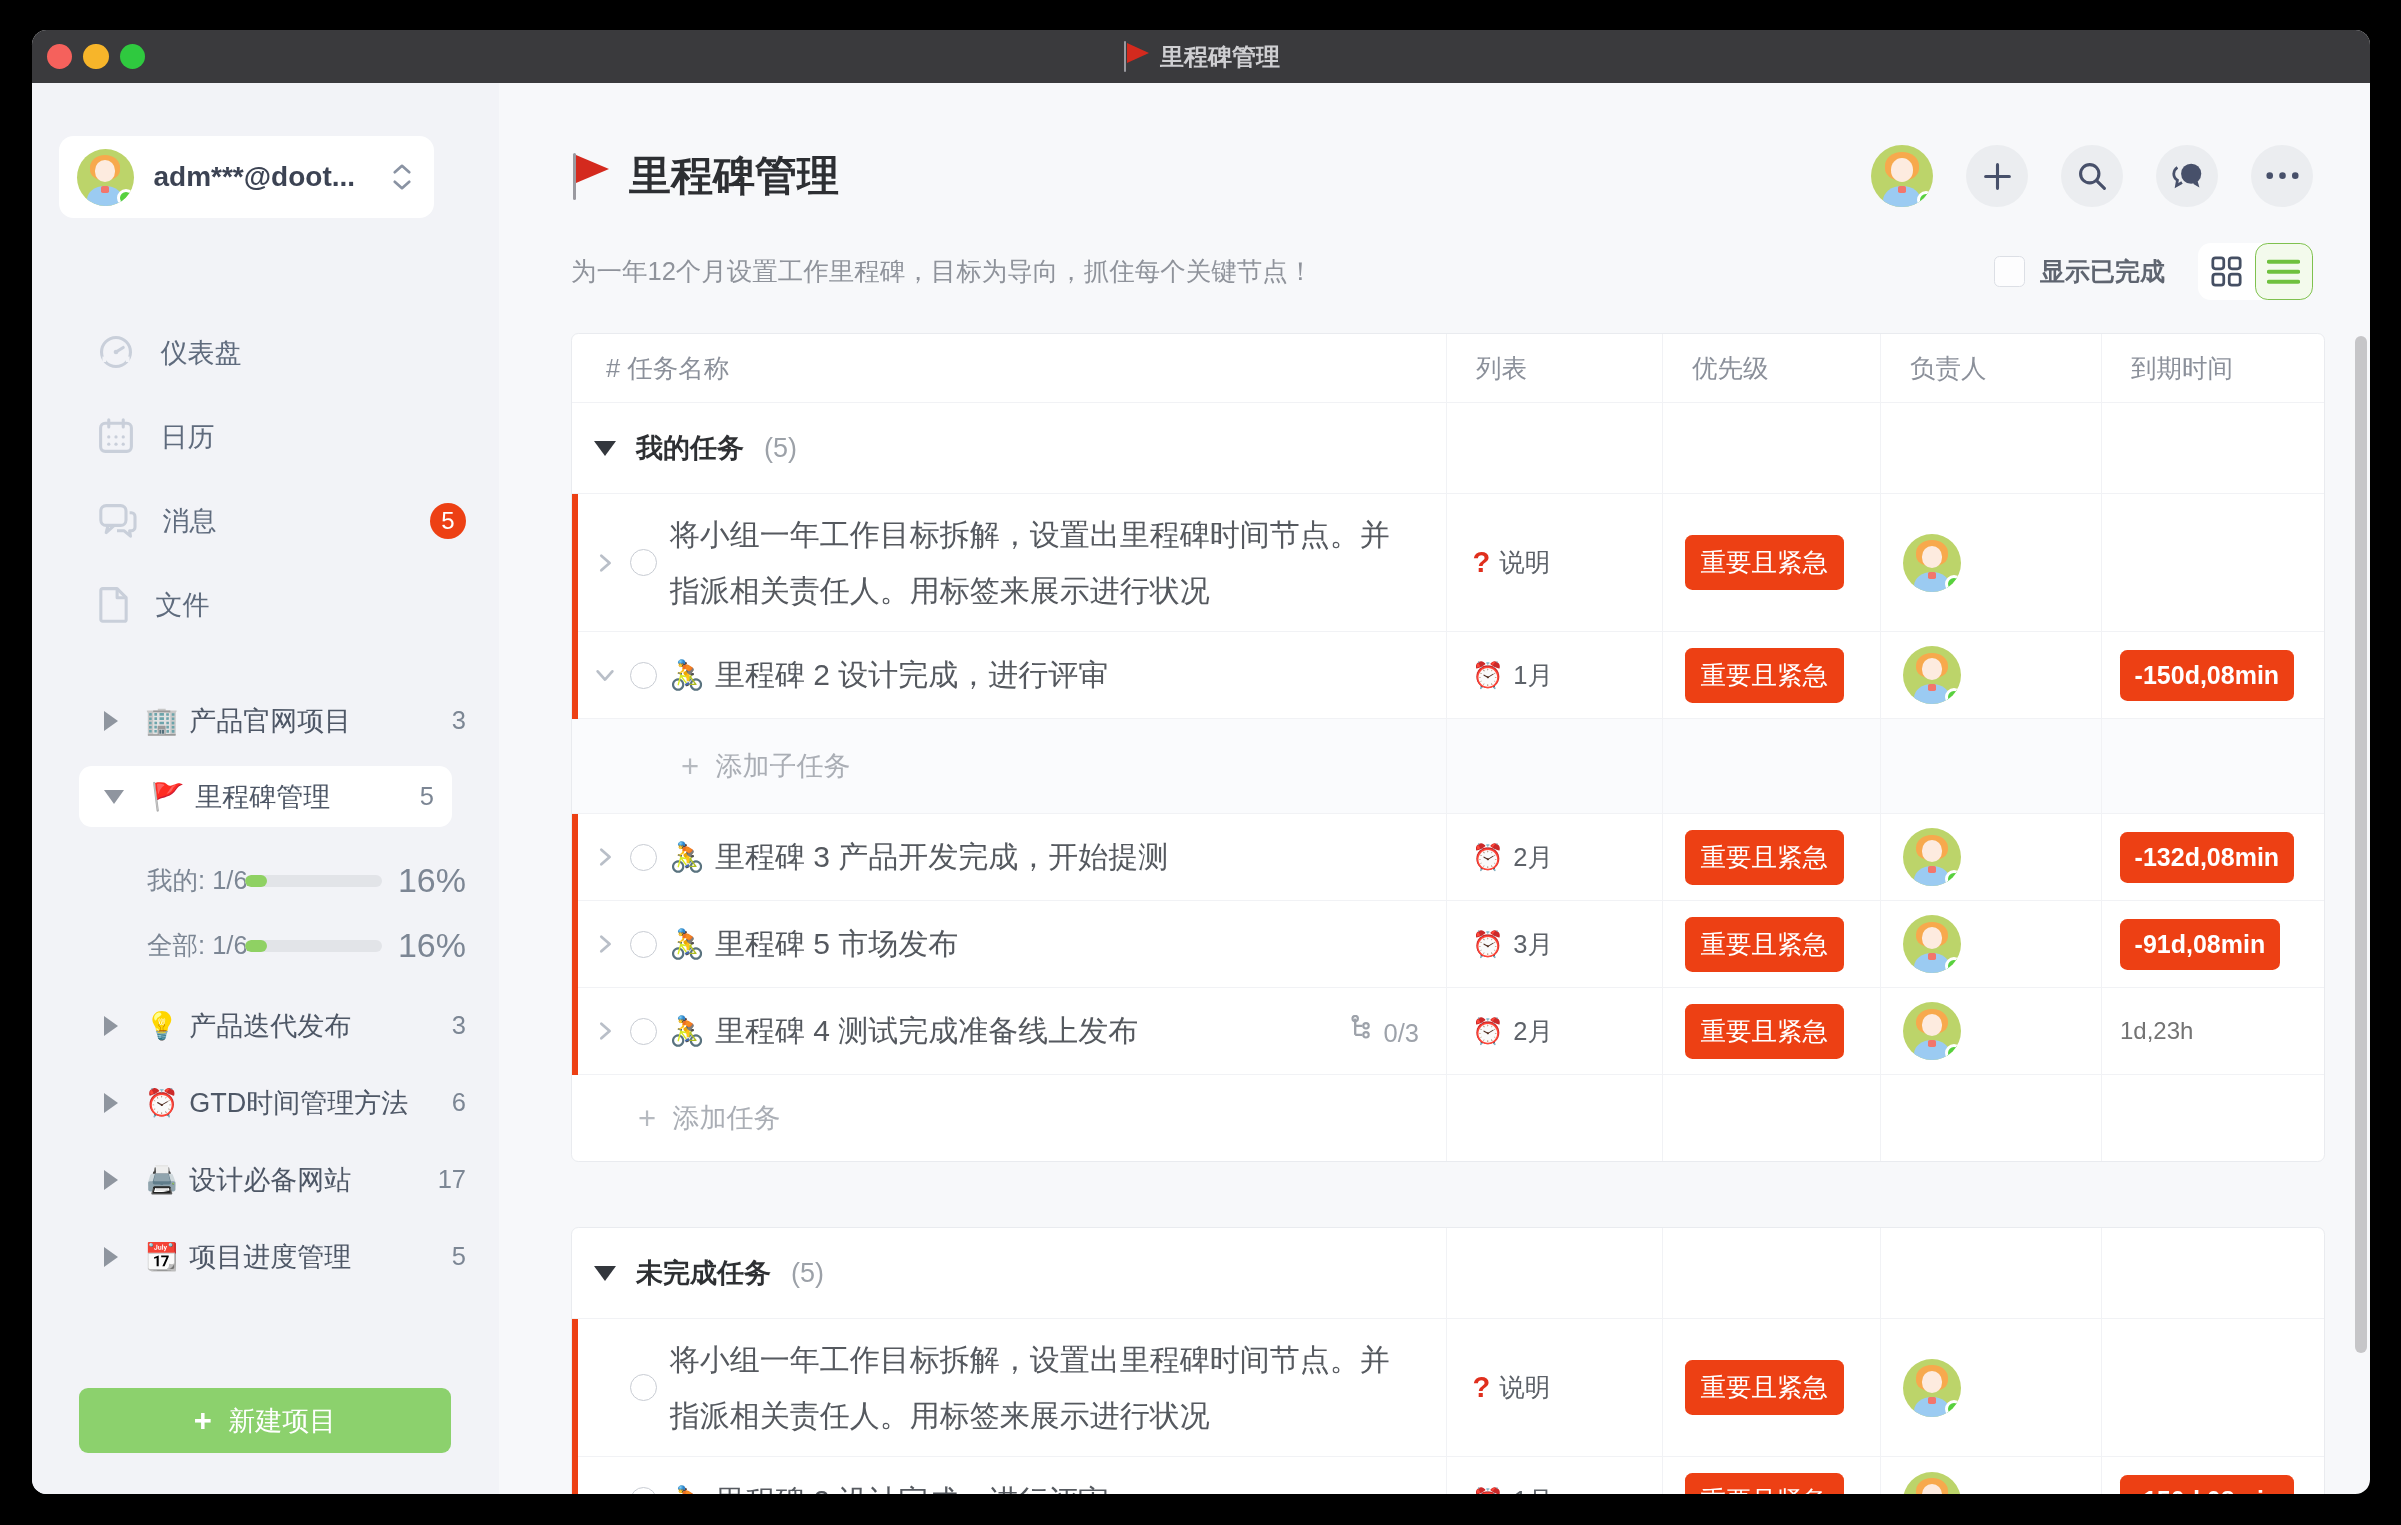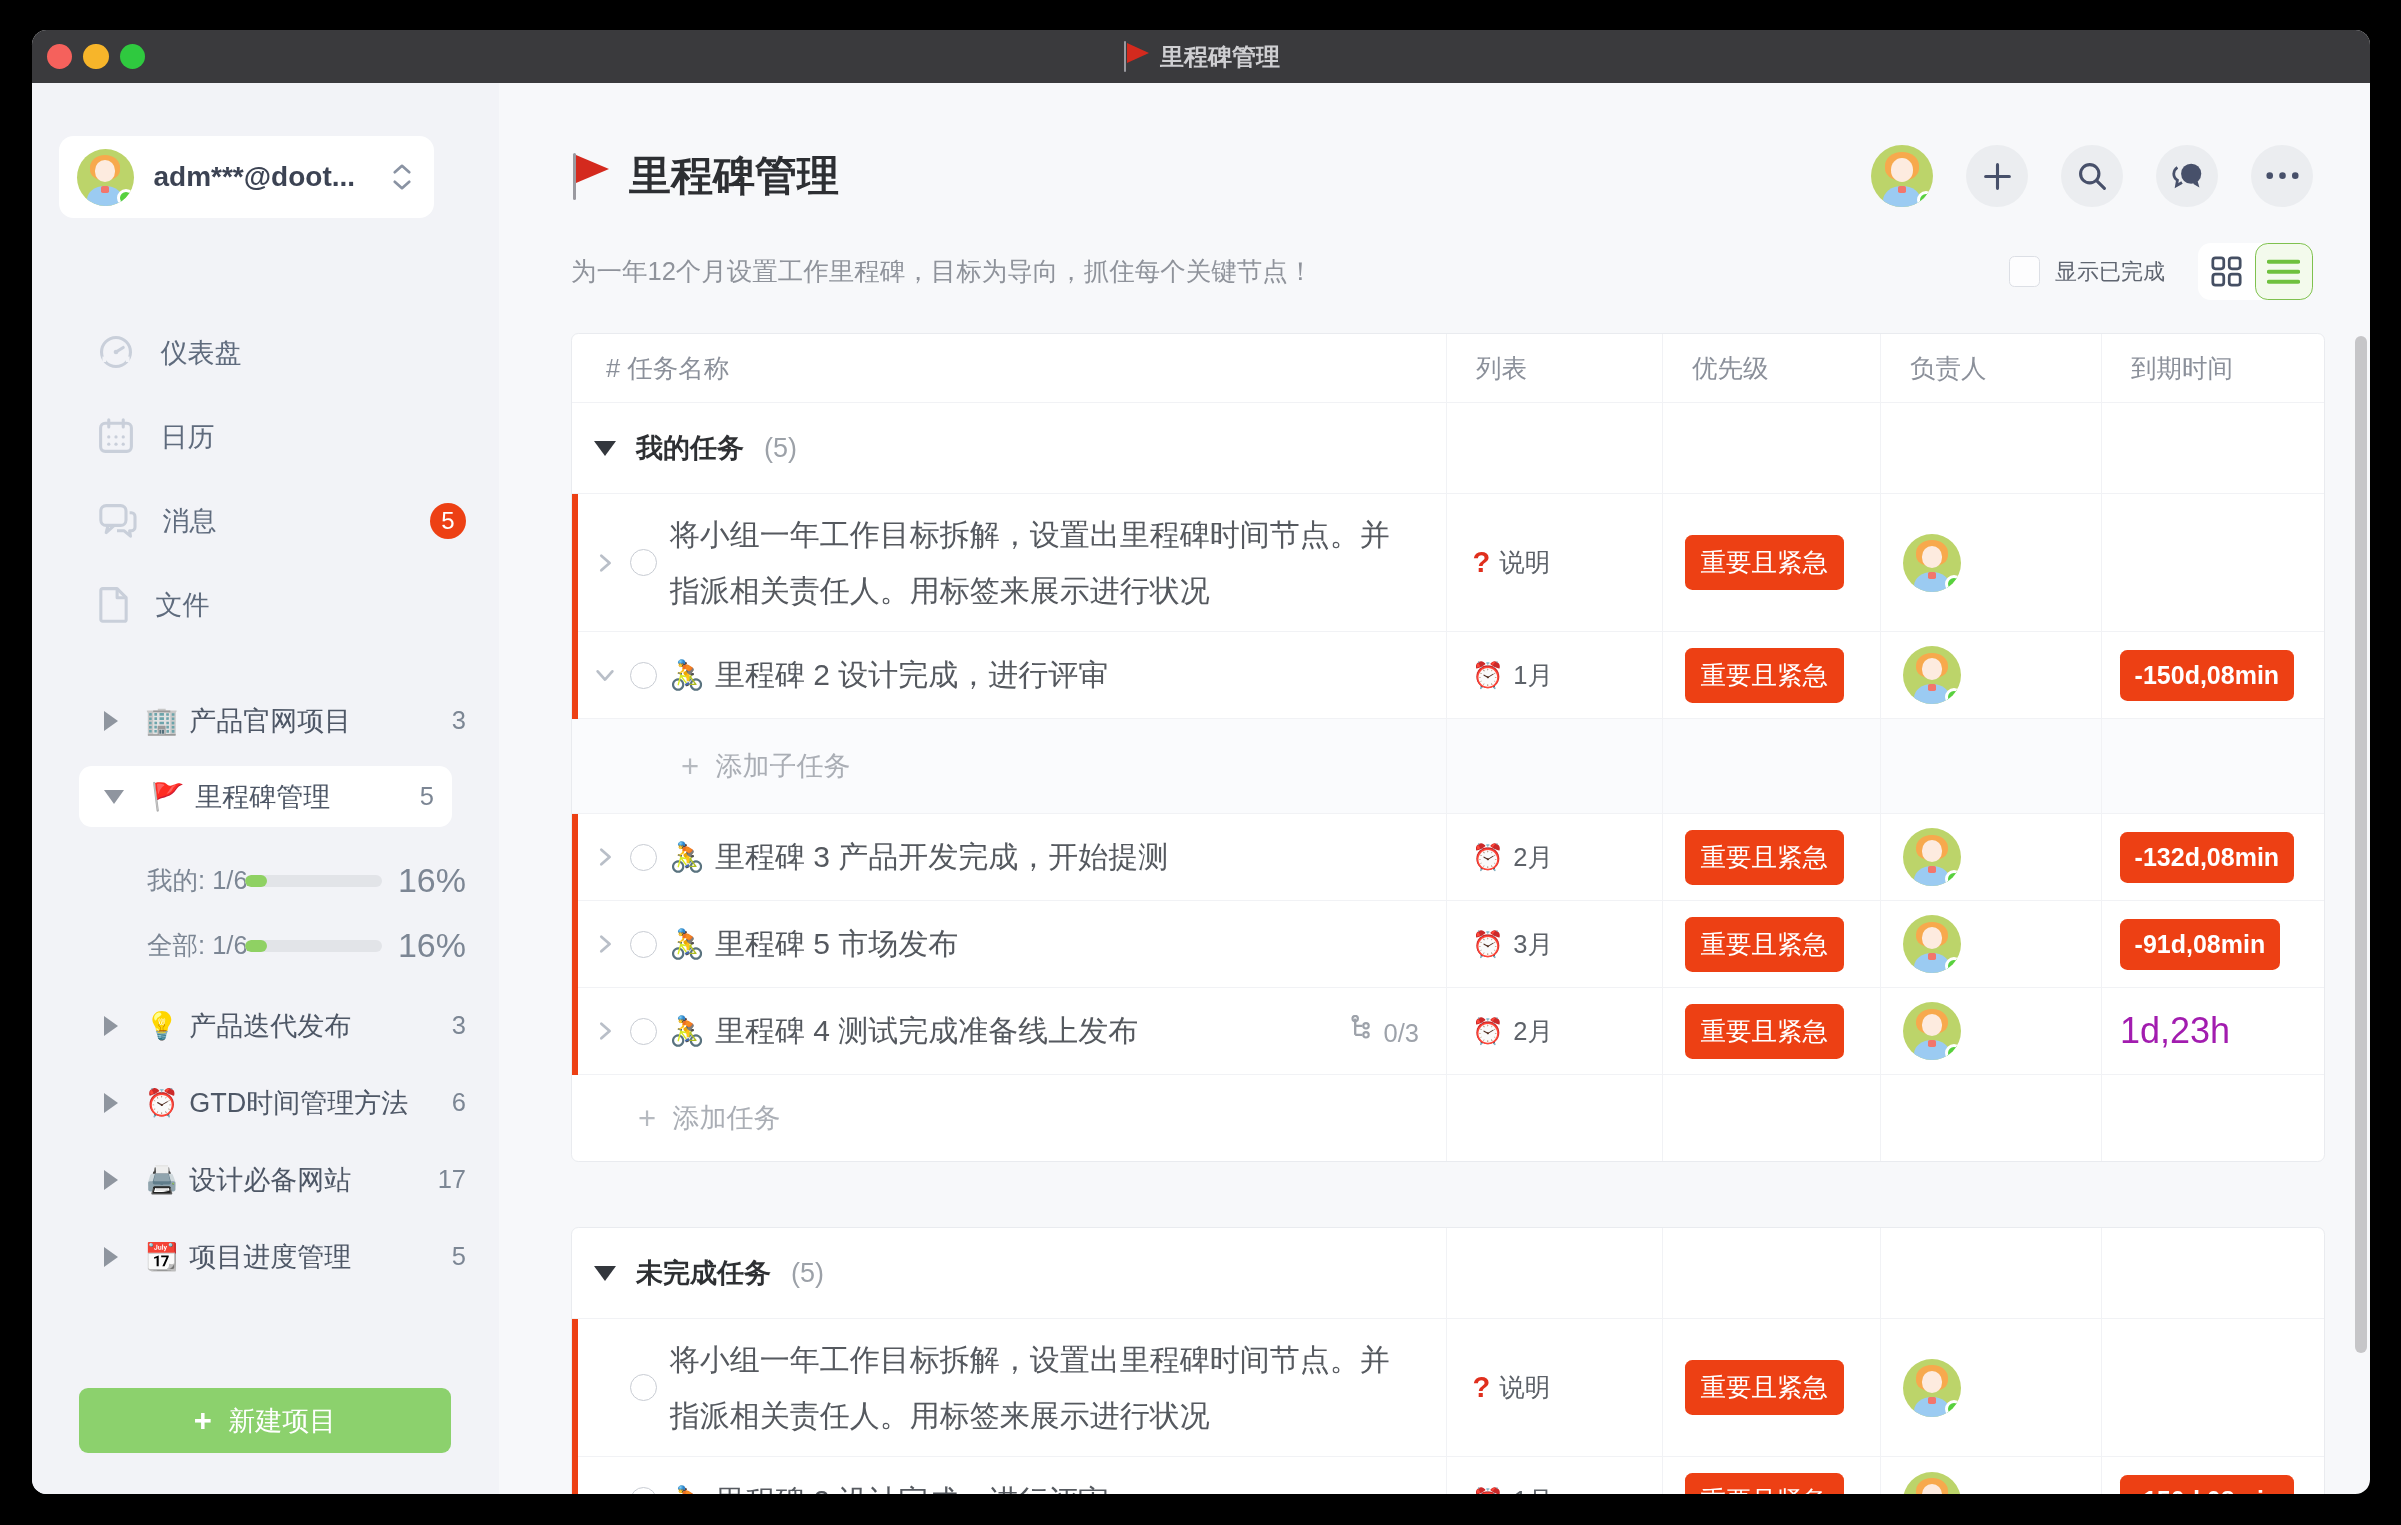--- a/index.html
+++ b/index.html
@@ -99,21 +99,21 @@
   .round-btn { width:62px; height:62px; border-radius:50%; background:#ebedf0; border:none;
                display:flex; align-items:center; justify-content:center; cursor:pointer;
                color:#47506a; }
   .header-avatar { width:62px; height:62px; }
 
   .sub-row { display:flex; align-items:center; margin-top:36px; padding-right:57px; }
   .subtitle { font-size:25.5px; color:#8f939b; flex:1; }
   .show-completed { display:flex; align-items:center; gap:14.6px; cursor:pointer; margin-right:33px; }
   .checkbox { width:31px; height:31px; background:#fdfdfe; border:1.8px solid #dcdfe5;
               border-radius:5.5px; }
-  .sc-label { font-size:22px; color:#5f6570; }
+  .sc-label { font-size:25px; color:#5f6570;font-weight:bold; }
   .view-toggle { width:115px; height:57px; background:#fff; border-radius:12.8px;
                  display:flex; align-items:center; }
   .vt-seg { flex:1; height:100%; display:flex; align-items:center; justify-content:center;
             cursor:pointer; color:#454f63; }
   .vt-seg.active { background:#f3faec; border:1.8px solid #7fc14e; border-radius:12.8px; color:#6fc13e; }
 
   
   .table-card { width:1754px; background:#fff; border:0.9px solid #e9ebef; border-radius:7.3px;
                 margin-top:33px; overflow:hidden; }
   .trow { display:grid; grid-template-columns:874px 216px 218px 221px auto;
@@ -151,21 +151,21 @@
   .q-glyph { color:#e02f1d; font-weight:bold; font-size:29px; }
   .alarm-glyph { font-size:25.5px; }
   .prio-cell { padding-left:22px; }
   .prio-badge { background:#ed4014; color:#fff; font-size:25.5px; border-radius:7.3px;
                 padding:10px 15.5px; white-space:nowrap; }
   .assignee-cell { padding-left:22px; }
   .cell-avatar { width:58px; height:58px; }
   .due-cell { padding-left:18px; }
   .due-pill { background:#ed4014; color:#fff; font-size:25px; font-weight:bold;
               border-radius:7.3px; padding:11px 14.6px; white-space:nowrap; }
-  .due-plain { font-size:36px; color:#a21caf; }
+  .due-plain { font-size:24px; color:#737373; }
 
   .add-row { height:86px; cursor:pointer; }
   .add-row.sub { background:#fafbfd; height:95px; }
   .add-row .tcell:first-child { padding-left:66px; gap:16.4px; }
   .add-row.sub .tcell:first-child { padding-left:109px; }
   .add-plus { font-size:31px; color:#b6bac0; line-height:1; }
   .add-label { font-size:27px; color:#aaaeb5; }
 
   .gap-block { height:32px; }
 

